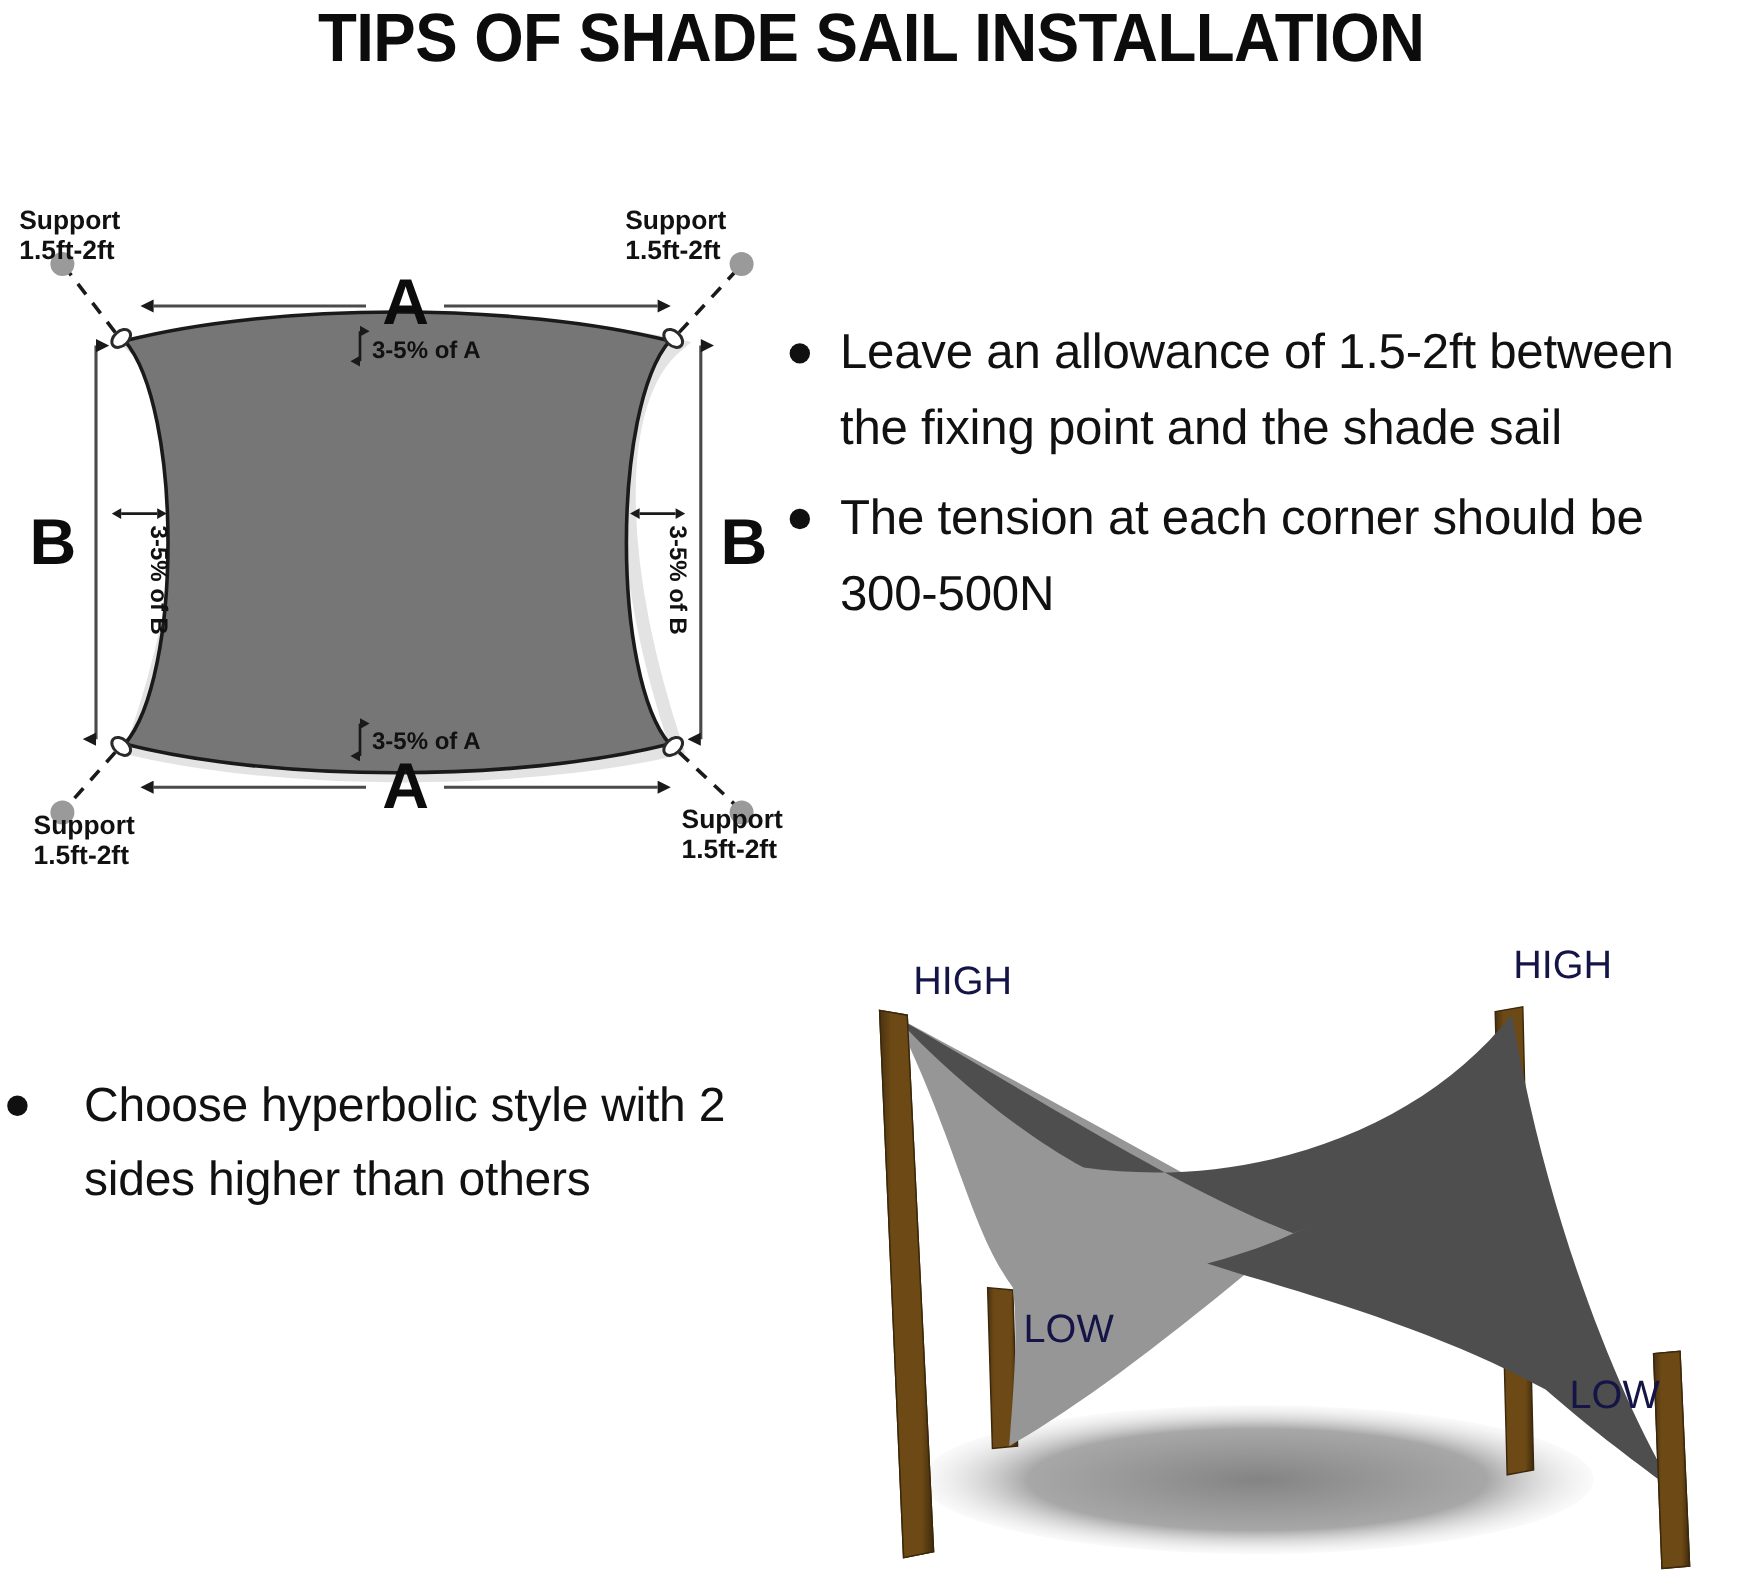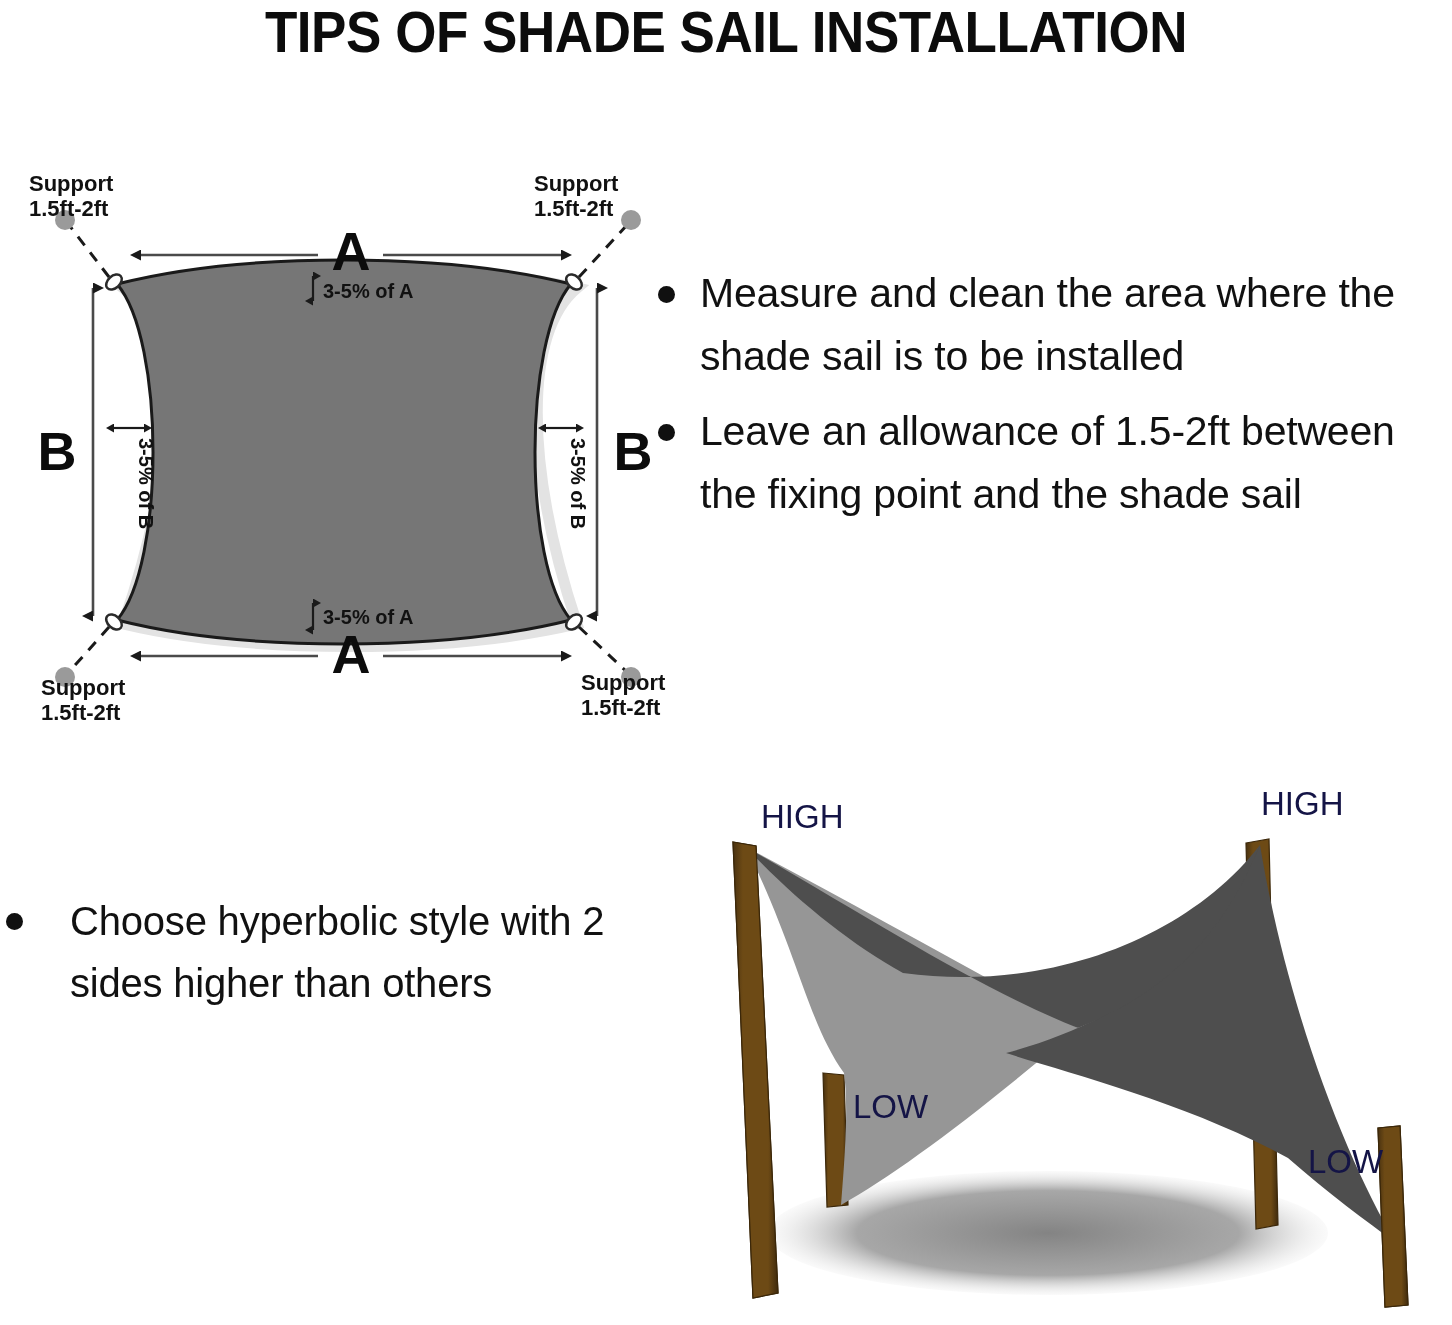--- a/index.html
+++ b/index.html
@@ -28,21 +28,21 @@
     line-height: 60px;
     transform: scaleX(0.93);
     transform-origin: center top;
     padding-top: 2px;
     white-space: nowrap;
   }
 
   
   .panel { position: absolute; }
 
-  #sail-diagram-panel { left: 13px; top: 160px; width: 660px; height: 580px; text-decoration: underline; }
+  #sail-diagram-panel { left: 0; top: 160px; width: 660px; height: 580px; text-decoration: underline; }
   #tips-list-panel    { left: 648px; top: 262px; width: 804px; height: 400px; }
   #hyperbolic-list-panel { left: 0; top: 890px; width: 630px; height: 350px; }
   #hyperbolic-diagram-panel { left: 648px; top: 773px; width: 804px; height: 537px; }
 
   
   ul.tips {
     list-style: none;
     margin: 0; padding: 0;
   }
   ul.tips li {
@@ -182,25 +182,25 @@
     <text x="620" y="310" text-anchor="middle" font-family="Liberation Sans, sans-serif" font-size="54" font-weight="bold" fill="#0c0c0c">B</text>
     <line x1="533" y1="268" x2="563" y2="268" stroke="#1a1a1a" stroke-width="2.2" marker-start="url(#tinyL)" marker-end="url(#tinyR)"></line>
     <text x="0" y="0" font-family="Liberation Sans, sans-serif" font-size="20" font-weight="bold" fill="#111111" transform="translate(558,278) rotate(90)">3-5% of B</text>
   </svg>
 </div>
 
 <div class="panel" id="tips-list-panel">
   <ul class="tips">
     <li>
       <span class="bullet-dot"></span>
-      <span>Measure and clean the area where the shade sail is to be installed</span>
+      <span>Leave an allowance of 1.5-2ft between the fixing point and the shade sail</span>
     </li>
     <li>
       <span class="bullet-dot"></span>
-      <span>Leave an allowance of 1.5-2ft between the fixing point and the shade sail</span>
+      <span>The tension at each corner should be 300-500N</span>
     </li>
   </ul>
 </div>
 
 <div class="panel" id="hyperbolic-list-panel">
   <ul class="tips">
     <li>
       <span class="bullet-dot"></span>
       <span>Choose hyperbolic style with 2 sides higher than others</span>
     </li>

